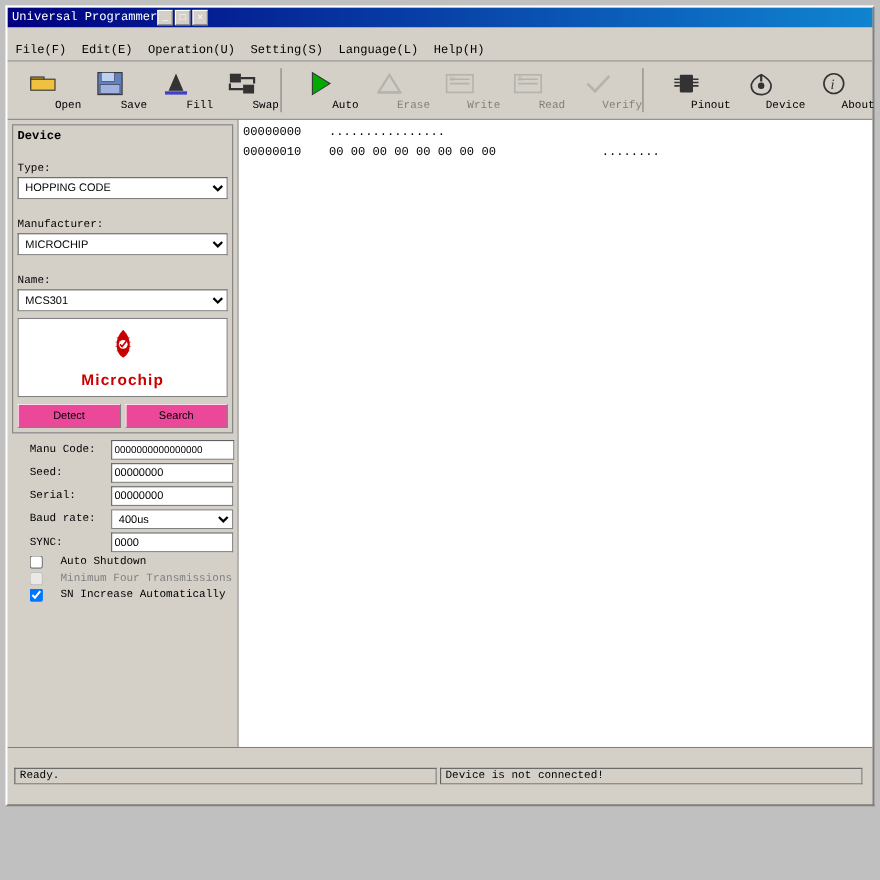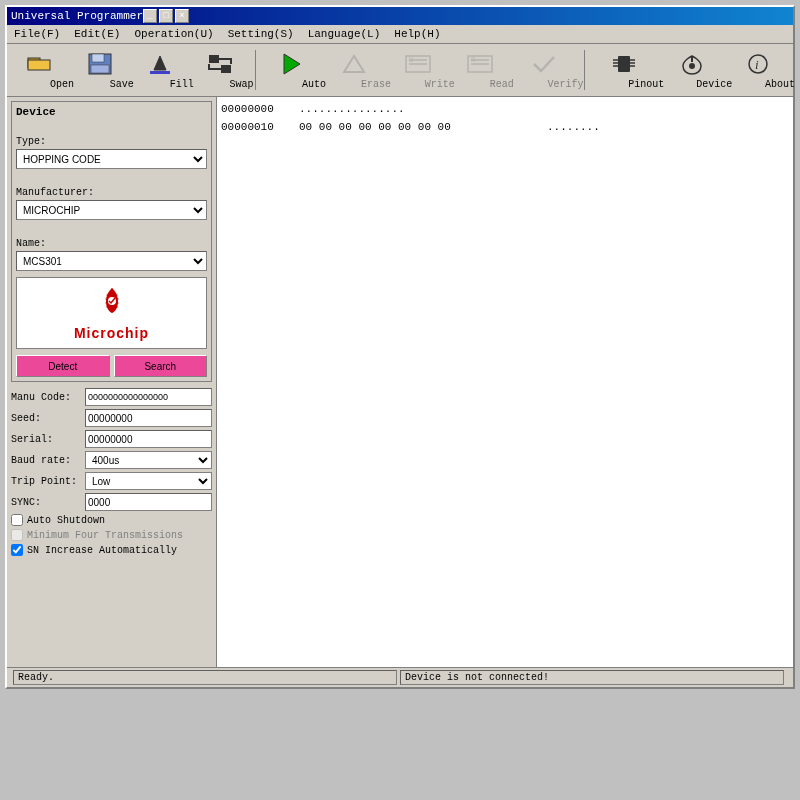--- a/index.html
+++ b/index.html
@@ -49,20 +49,21 @@
       background: #d4d0c8;
       padding: 2px 4px;
       display: flex;
       gap: 8px;
       border-bottom: 1px solid #808080;
     }
     .menu-item {
       font-size: 11px;
       cursor: pointer;
       padding: 1px 3px;
+      margin-top: 12px;
     }
     .toolbar {
       background: #d4d0c8;
       padding: 4px 6px;
       display: flex;
       gap: 6px;
       align-items: center;
       border-bottom: 1px solid #808080;
     }
     .tool-btn {
@@ -163,20 +164,21 @@
       height: 22px;
       background: #ec4899;
       border: 1px solid #ffffff;
       border-right-color: #808080;
       border-bottom-color: #808080;
       font-size: 10px;
       cursor: pointer;
     }
     .props-section {
       margin-top: 6px;
+      margin-left: 16px;
     }
     .prop-row {
       display: flex;
       align-items: center;
       margin-bottom: 3px;
     }
     .prop-label {
       font-size: 10px;
       width: 74px;
       flex-shrink: 0;
@@ -196,21 +198,21 @@
       height: 18px;
       font-size: 10px;
       background: white;
       border: 1px solid #808080;
       padding: 0 2px;
     }
     .checkbox-row {
       display: flex;
       align-items: center;
       margin-bottom: 3px;
-      gap: 4px;
+      gap: 16px;
     }
     .checkbox-row input[type="checkbox"] {
       width: 12px;
       height: 12px;
     }
     .checkbox-label {
       font-size: 10px;
     }
     .checkbox-label.disabled {
       color: #808080;
@@ -238,21 +240,21 @@
     .hex-bytes {
       min-width: 240px;
       color: #000000;
     }
     .hex-ascii {
       color: #000000;
     }
     .status-bar {
       background: #d4d0c8;
       border-top: 1px solid #808080;
-      padding: 2px 6px;
+      padding: 18px 6px;
       display: flex;
       justify-content: space-between;
       font-size: 10px;
     }
     .status-section {
       flex: 1;
       padding: 1px 4px;
       border: 1px solid #808080;
       border-top-color: #606060;
       border-left-color: #606060;
@@ -488,28 +490,20 @@
         </div>
         <div class="prop-row">
           <span class="prop-label">Baud rate:</span>
           <select class="prop-select">
             <option>400us</option>
             <option>200us</option>
             <option>800us</option>
           </select>
         </div>
         <div class="prop-row">
-          <span class="prop-label">Trip Point:</span>
-          <select class="prop-select">
-            <option>Low</option>
-            <option>High</option>
-            <option>Medium</option>
-          </select>
-        </div>
-        <div class="prop-row">
           <span class="prop-label">SYNC:</span>
           <input class="prop-input" type="text" style="width: 60px;" value="0000">
         </div>
 
         <div class="checkbox-row">
           <input type="checkbox" style="">
           <span class="checkbox-label">Auto Shutdown</span>
         </div>
         <div class="checkbox-row">
           <input type="checkbox" disabled="" style="">

